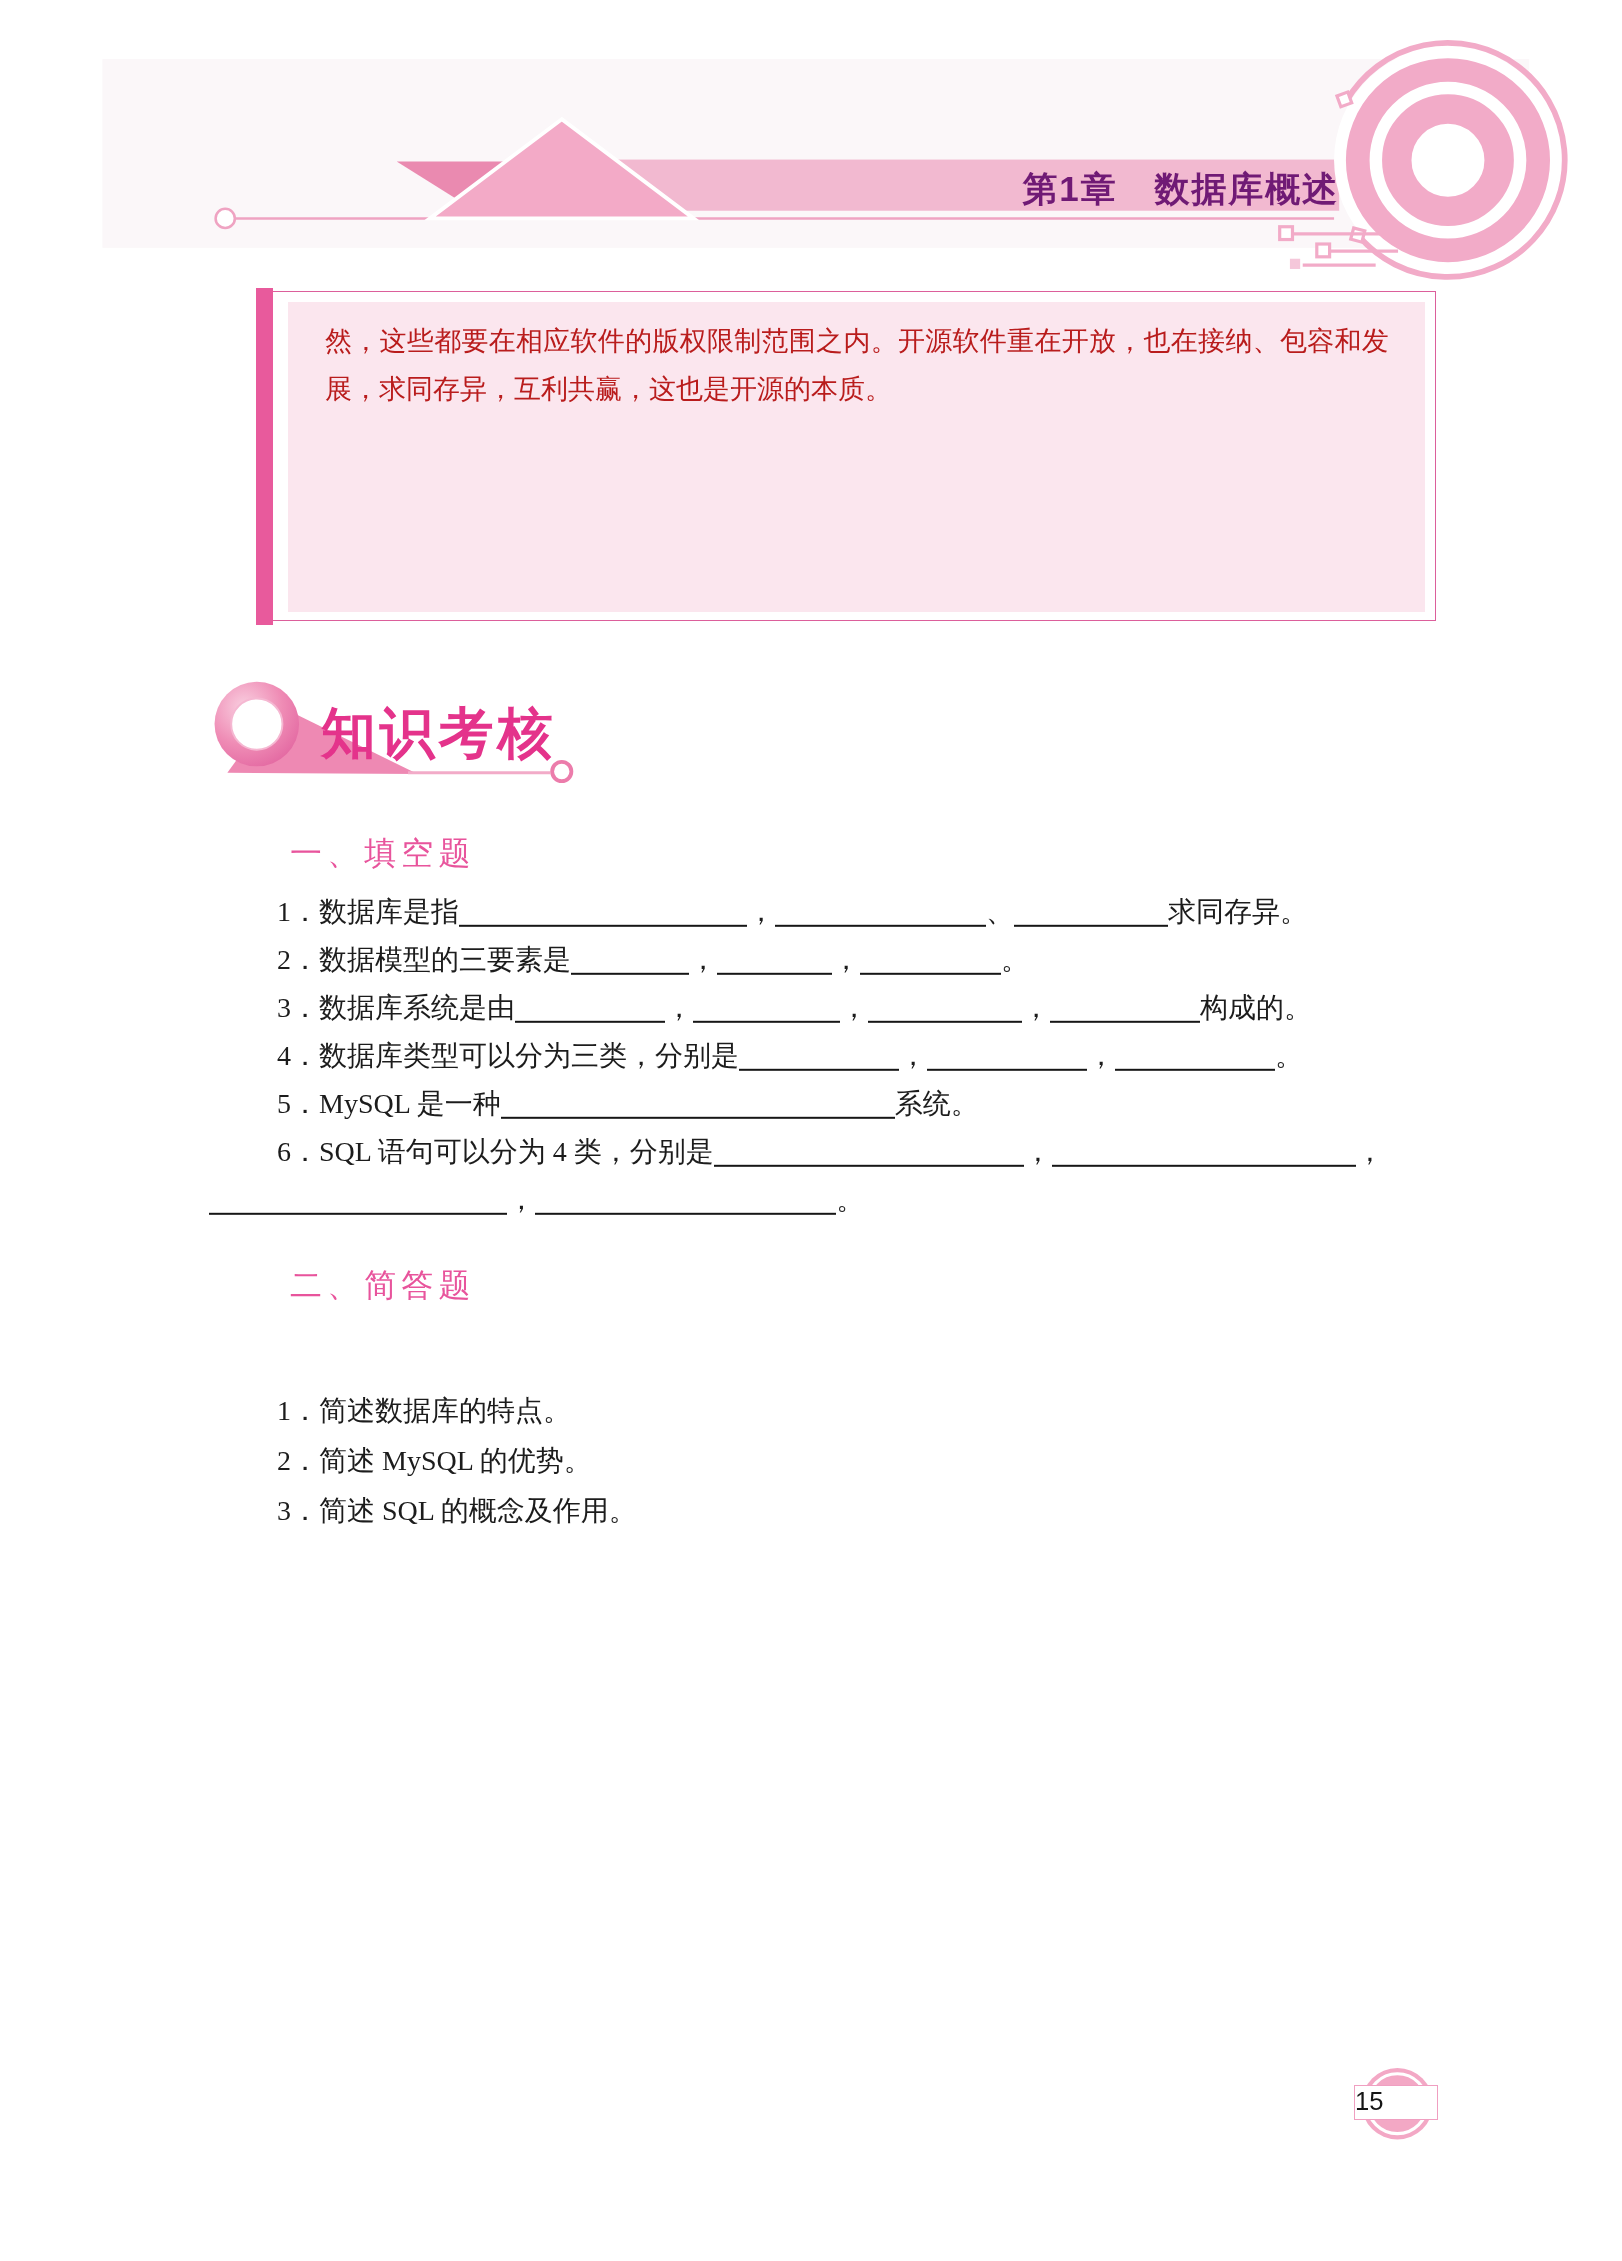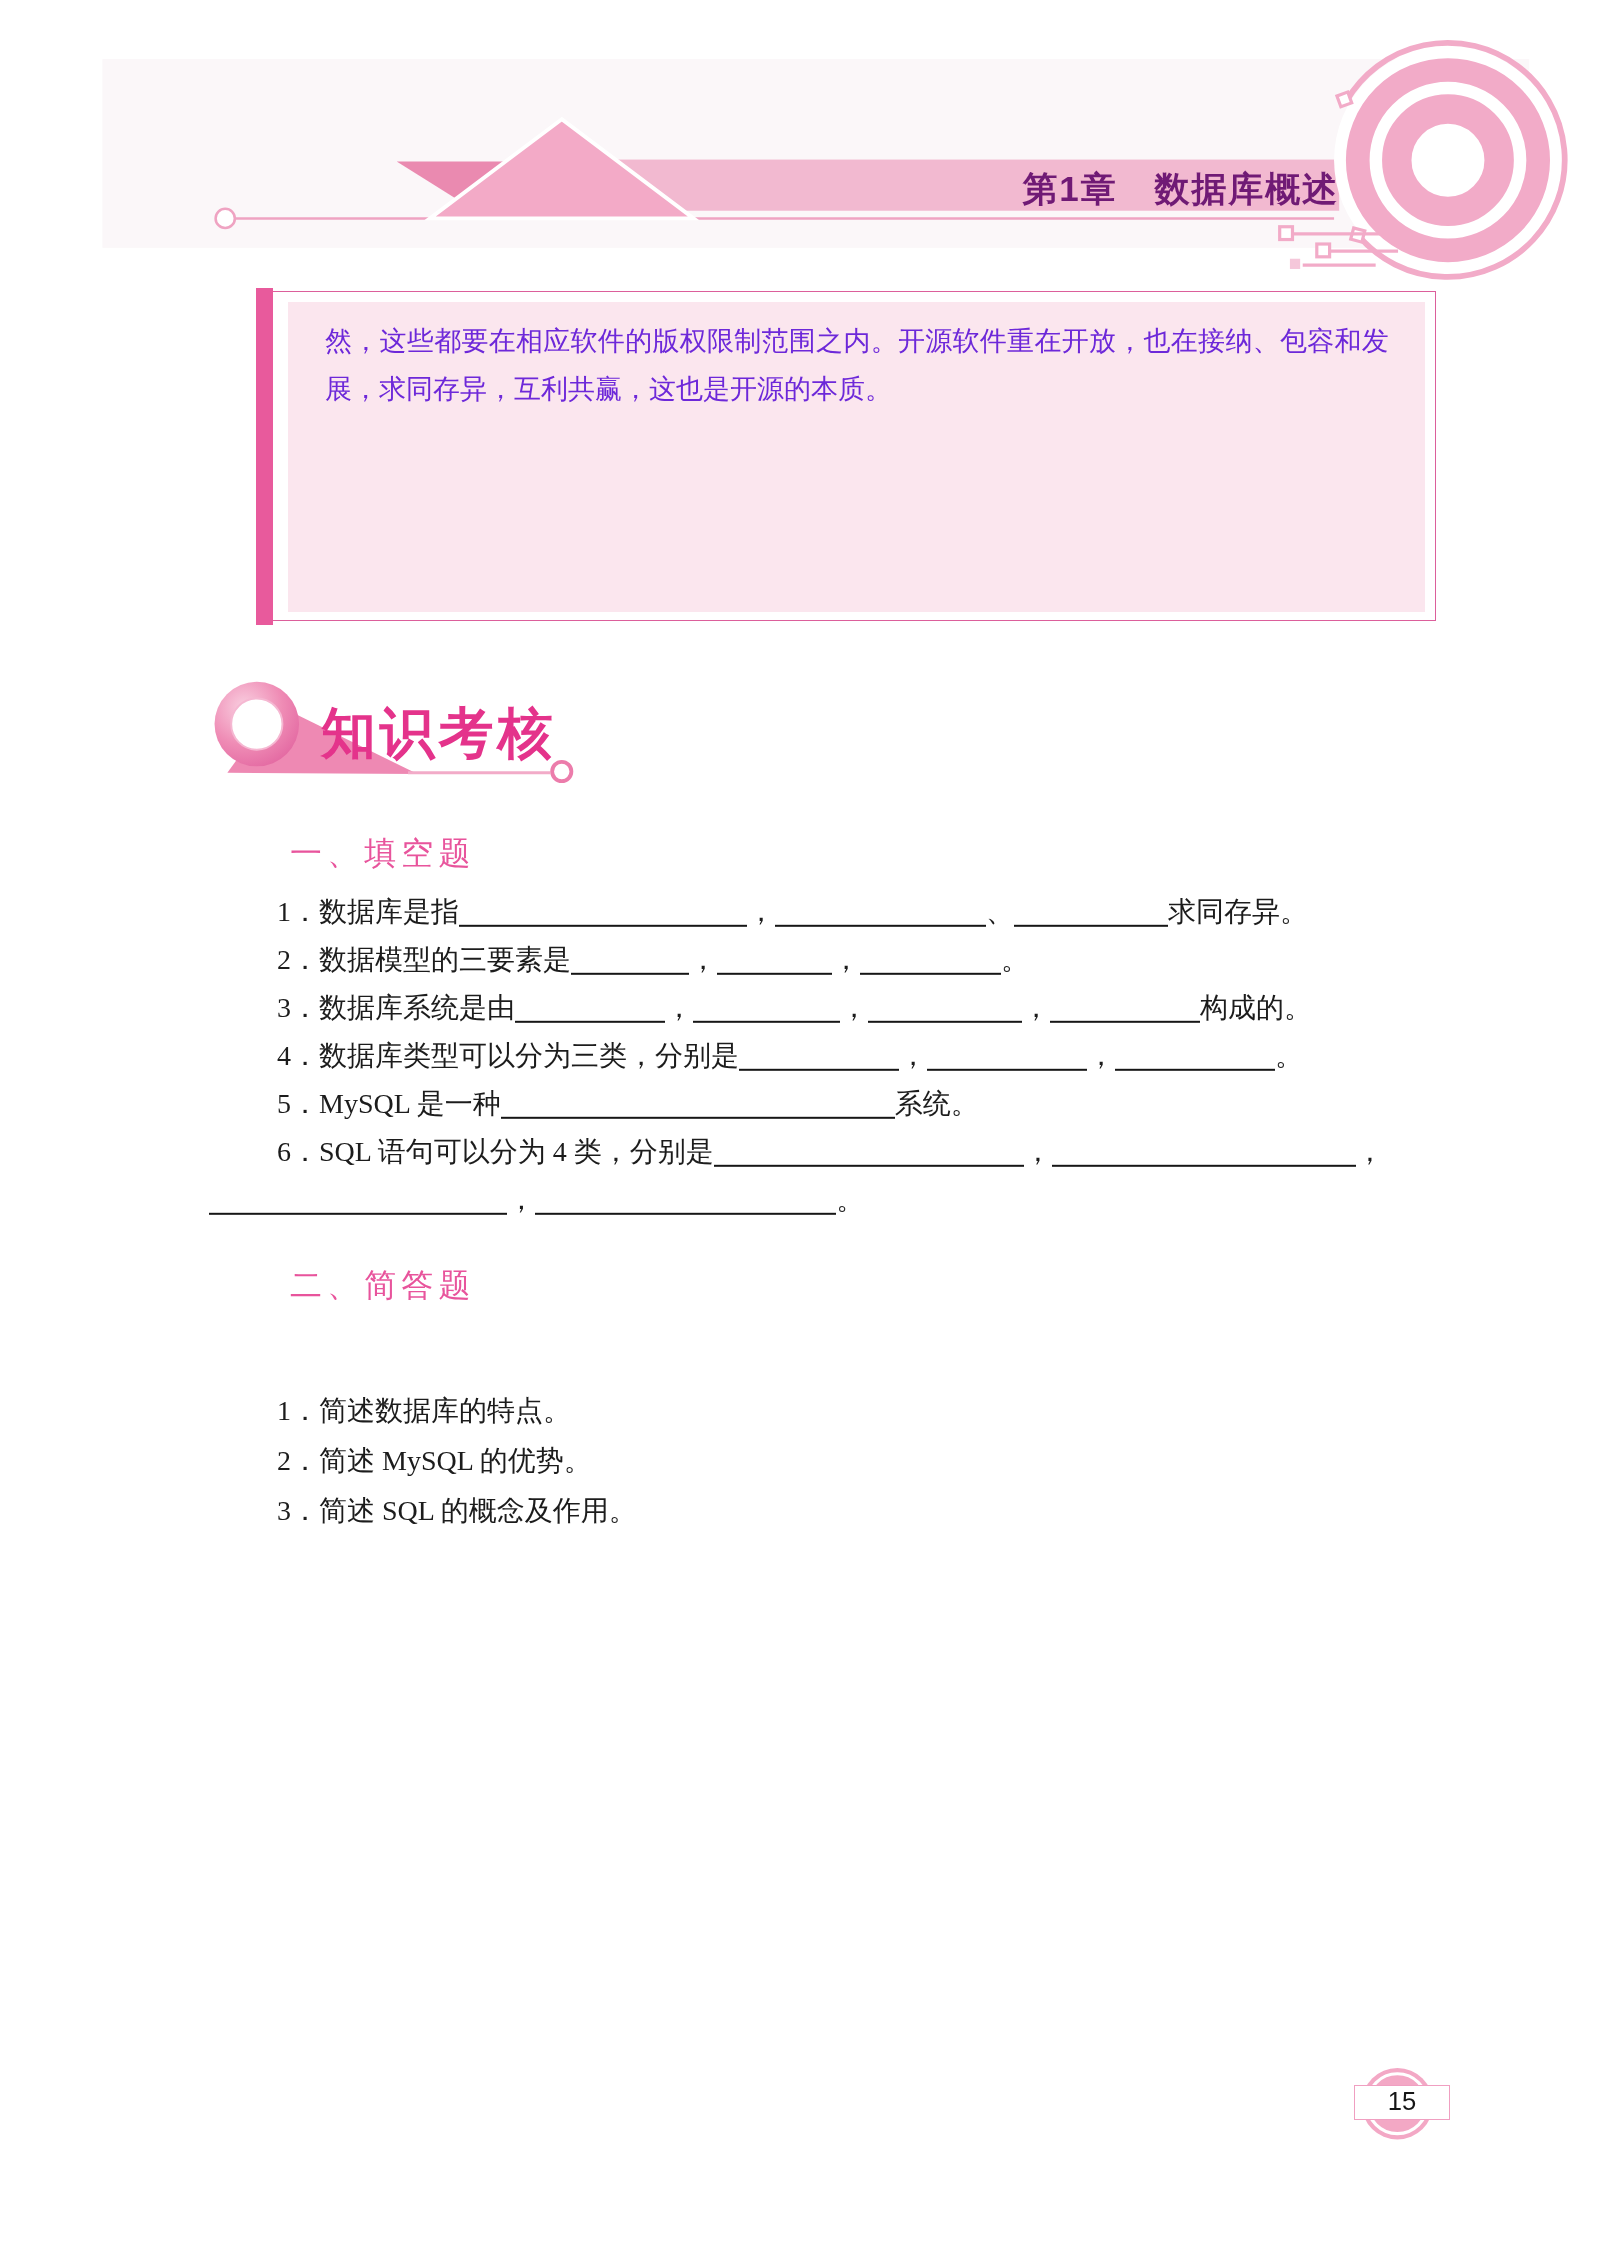--- a/index.html
+++ b/index.html
@@ -26,21 +26,21 @@
     position:absolute;left:-1.9px;top:-4.5px;bottom:-4.5px;width:17.3px;
     background:#e85a9c;
   }
   .callout-panel{
     position:absolute;left:30px;top:9.6px;right:10.2px;bottom:8.3px;
     background:#fbe6ee;box-sizing:border-box;
     padding:15.4px 36px 19px 37px;
   }
   .callout-panel p{
     margin:0;font-size:27px;line-height:48px;text-align:justify;
-    color:#6d28d9;
+    color:#b91c1c;
   }
   .callout-panel p.indent{text-indent:2em;}
   
   .badge-svg{position:absolute;left:203px;top:665px;}
   .badge-title{
     position:absolute;left:321px;top:704px;height:58px;line-height:58px;
     font-family:"Liberation Sans","DejaVu Sans",sans-serif;
     font-size:55px;font-weight:bold;color:#e4338b;letter-spacing:3.8px;
     white-space:nowrap;z-index:3;
   }
@@ -61,23 +61,23 @@
   .blank{
     display:inline-block;height:1em;
     border-bottom:2.6px solid #161616;
     transform:translateY(5.8px);
   }
   .short-list{position:absolute;left:277px;top:1386px;width:1152px;}
   .s-row{height:50px;line-height:50px;font-size:28px;white-space:nowrap;}
   
   .pagenum-svg{position:absolute;left:1347px;top:2057px;}
   .pagenum-box{
-    position:absolute;left:1354px;top:2085px;width:96px;height:35px;
+    position:absolute;left:1354px;top:2085px;width:84px;height:35px;
     background:#ffffff;border:1.9px solid #f09fc1;box-sizing:border-box;
-    line-height:31px;text-align:center;
+    line-height:31px;text-align:left;
     font-family:"Liberation Sans","DejaVu Sans",sans-serif;
     font-size:25.6px;color:#151515;z-index:3;
   }
 </style>
 </head>
 <body>
 
 <div class="page">
 
   <svg class="header-deco" width="1622" height="282" viewBox="0 0 2535 440">

